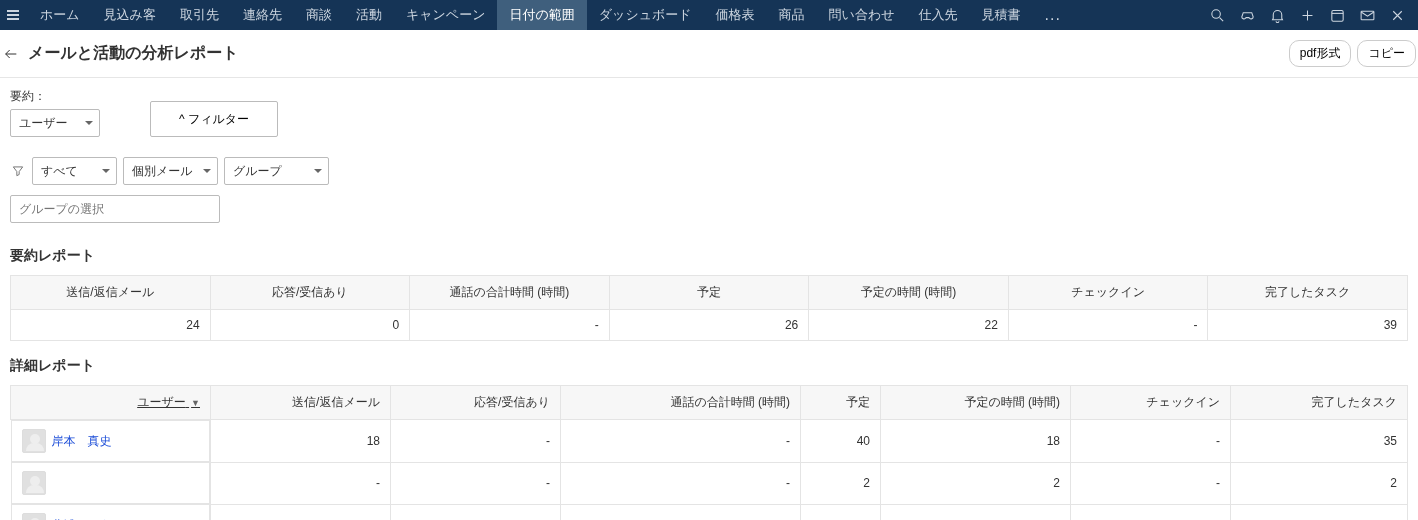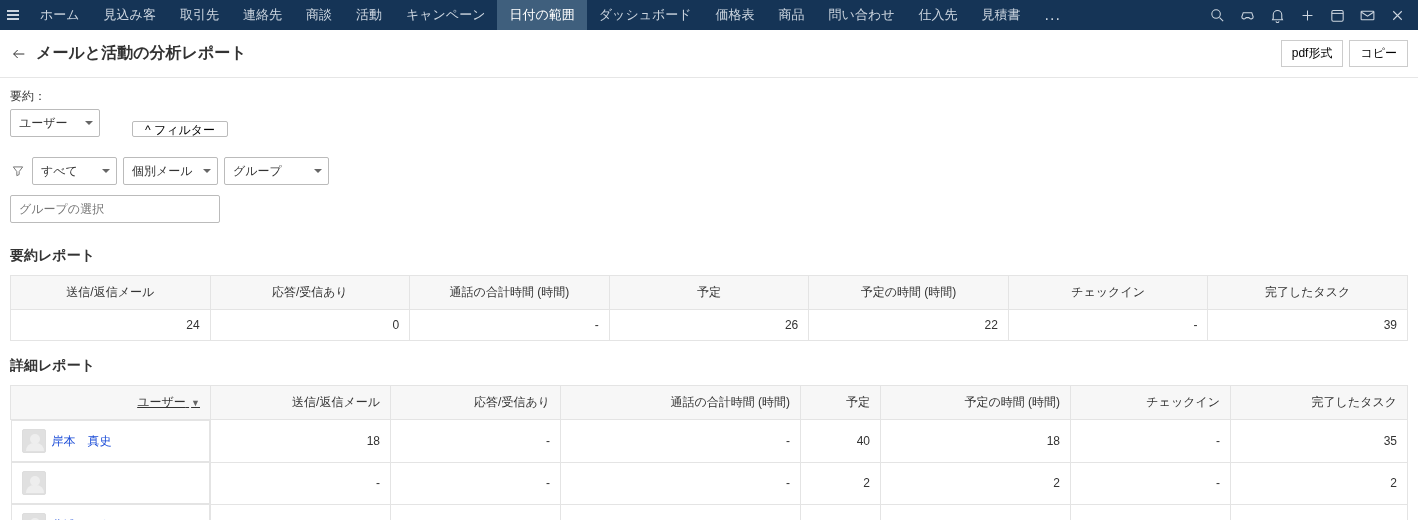--- a/index.html
+++ b/index.html
@@ -11,38 +11,38 @@
     .hamburger span { display: block; height: 1.5px; background: #cdd6e0; width: 12px; }
     .nav-items { display: flex; align-items: center; height: 100%; }
     .nav-item { padding: 0 12px; height: 100%; display: flex; align-items: center; font-size: 13px; cursor: pointer; white-space: nowrap; }
     .nav-item.active { background: #3f5f7d; color: #fff; }
     .nav-more { padding: 0 12px; font-size: 16px; letter-spacing: 1px; cursor: pointer; }
     .nav-icons { margin-left: auto; display: flex; align-items: center; }
     .nav-icon { width: 30px; height: 30px; display: flex; align-items: center; justify-content: center; cursor: pointer; }
     .nav-icon svg { width: 17px; height: 17px; stroke: #cdd6e0; fill: none; stroke-width: 1.5; }
 
     
-    .page-header { height: 48px; display: flex; align-items: center; padding: 0 10px; border-bottom: 1px solid #e6e6e6; }
+    .page-header { height: 48px; display: flex; align-items: center; padding: 0 2px; border-bottom: 1px solid #e6e6e6; }
     .back-arrow { width: 18px; height: 18px; cursor: pointer; margin-right: 8px; display:flex; align-items:center; justify-content:center; }
     .back-arrow svg { width: 16px; height: 16px; stroke: #333; fill: none; stroke-width: 1.5; }
     .page-title { font-size: 16px; font-weight: 600; color: #333; }
     .header-actions { margin-left: auto; display: flex; gap: 6px; }
-    .btn { border: 1px solid #ccc; background: #fff; padding: 4px 10px; font-size: 12px; cursor: pointer; border-radius: 0; }
+    .btn { border: 1px solid #ccc; background: #fff; padding: 4px 10px; font-size: 12px; cursor: pointer; border-radius: 10px; }
 
     
     .filters { padding: 10px 10px 8px; }
     .filter-row1 { display: flex; align-items: flex-end; gap: 10px; }
     .filter-group { display: flex; flex-direction: column; gap: 4px; }
     .filter-label { font-size: 12px; color: #333; }
     .select { border: 1px solid #bbb; background: #fff; height: 28px; display: inline-flex; align-items: center; padding: 0 18px 0 8px; font-size: 12px; position: relative; cursor: pointer; border-radius: 2px; min-width: 85px; }
     .select::after { content: ""; position: absolute; right: 6px; top: 50%; width: 0; height: 0; border-left: 4px solid transparent; border-right: 4px solid transparent; border-top: 4px solid #666; transform: translateY(-50%); }
     .select.narrow { width: 90px; }
     .select.mid { width: 90px; }
     .select.wide { width: 105px; }
-    .filter-btn { border: 1px solid #bbb; background: #fff; height: 16px; padding: 0 12px; font-size: 12px; cursor: pointer; border-radius: 2px; margin-left: 22px; }
+    .filter-btn { border: 1px solid #bbb; background: #fff; height: 36px; padding: 0 28px; font-size: 12px; cursor: pointer; border-radius: 2px; margin-left: 40px; }
 
     .filter-row2 { display: flex; align-items: center; gap: 6px; margin-top: 20px; }
     .funnel-icon { width: 16px; height: 16px; display:flex; align-items:center; justify-content:center; }
     .funnel-icon svg { width: 14px; height: 14px; stroke: #666; fill: none; stroke-width: 1.5; }
     .group-input { margin-top: 10px; }
     .group-input input { border: 1px solid #bbb; height: 28px; width: 210px; padding: 0 8px; font-size: 12px; border-radius: 2px; }
 
     
     .section-title { font-size: 14px; font-weight: 600; padding: 16px 10px 10px; color: #333; }
 

